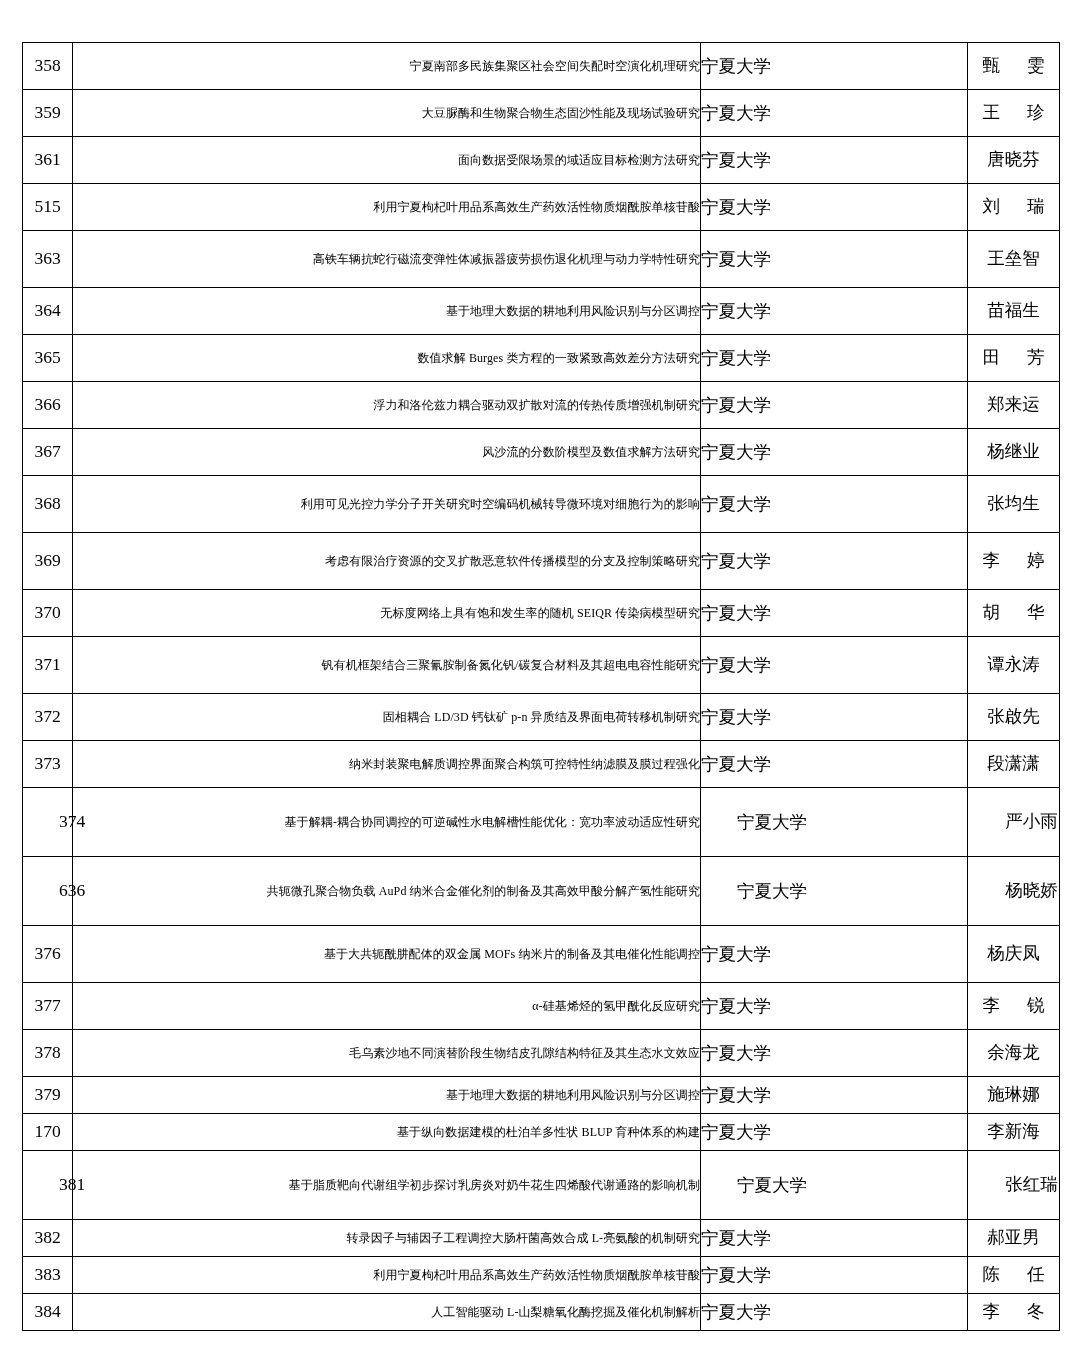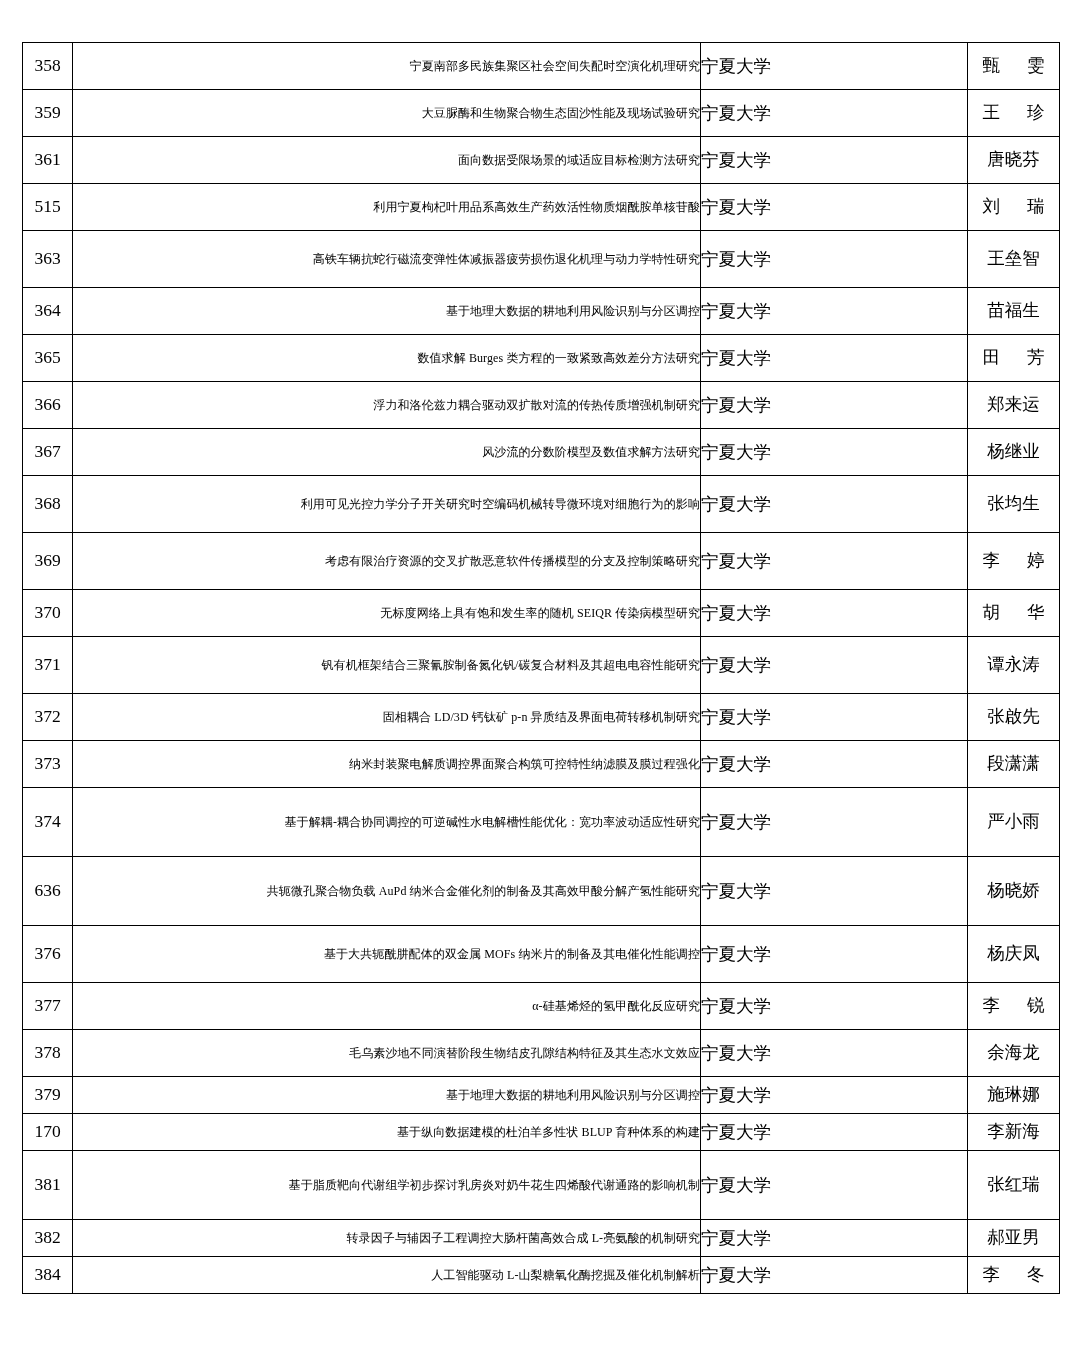--- a/index.html
+++ b/index.html
@@ -84,21 +84,21 @@
     width: 62px;
     text-align: justify;
     text-align-last: justify;
     text-justify: inter-character;
   }
 
   
   tr.h-sm  td { height: 36px; }
   tr.h-md  td { height: 46px; }
   tr.h-lg  td { height: 56px; }
-  tr.h-xl  td { height: 68px; }
+  tr.h-xl  td { height: 68px; padding-left: 36px; }
 </style>
 </head>
 <body>
 
 <div class="page">
   <table class="project-table">
     <colgroup>
       <col class="c-id">
       <col class="c-title">
       <col class="c-org">
@@ -243,20 +243,26 @@
           <td class="cell-org">宁夏大学</td>
           <td class="cell-name">张红瑞</td>
         </tr>
         <tr class="h-sm">
           <td class="cell-id">382</td>
           <td class="cell-title">转录因子与辅因子工程调控大肠杆菌高效合成 L-亮氨酸的机制研究</td>
           <td class="cell-org">宁夏大学</td>
           <td class="cell-name">郝亚男</td>
         </tr>
         <tr class="h-sm">
+          <td class="cell-id">383</td>
+          <td class="cell-title">利用宁夏枸杞叶用品系高效生产药效活性物质烟酰胺单核苷酸</td>
+          <td class="cell-org">宁夏大学</td>
+          <td class="cell-name spread"><span>陈任</span></td>
+        </tr>
+        <tr class="h-sm">
           <td class="cell-id">384</td>
           <td class="cell-title">人工智能驱动 L-山梨糖氧化酶挖掘及催化机制解析</td>
           <td class="cell-org">宁夏大学</td>
           <td class="cell-name spread"><span>李冬</span></td>
         </tr>
       </tbody>
   </table>
 </div>
 
 </body></html>

